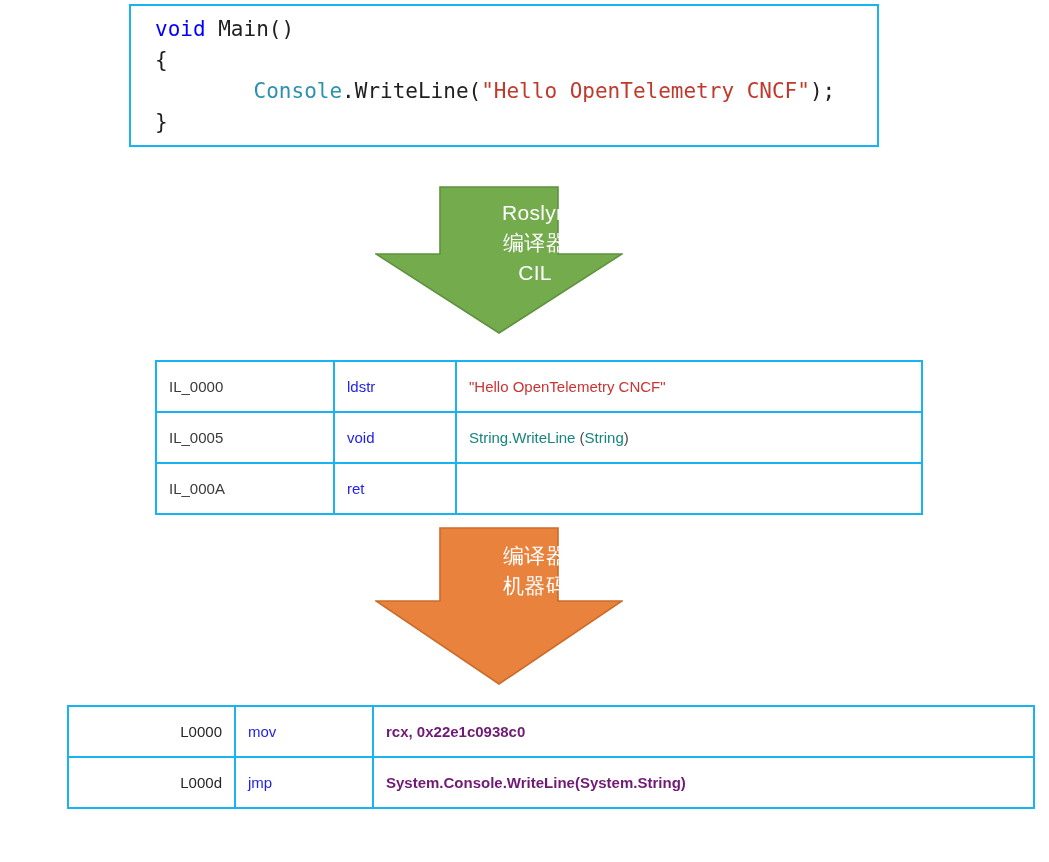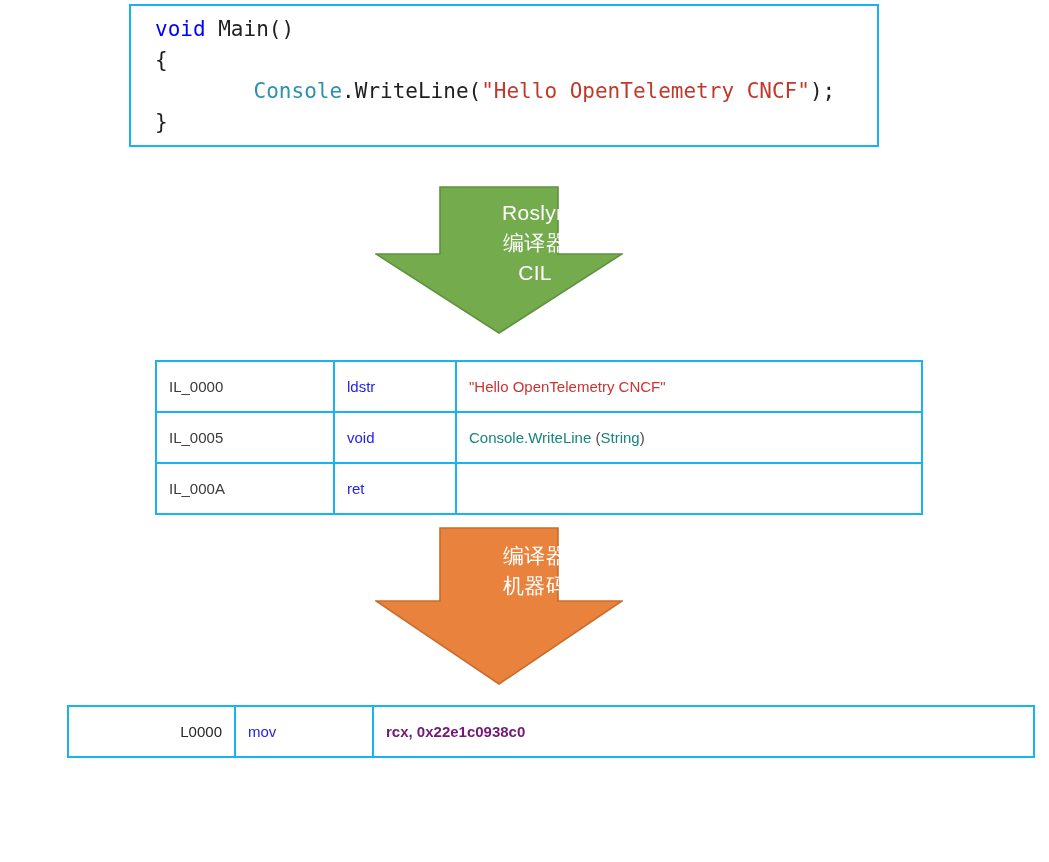--- a/index.html
+++ b/index.html
@@ -123,21 +123,21 @@
 <table class="grid" id="il-table">
   <tbody id="il-body">
       <tr>
         <td class="c-off">IL_0000</td>
         <td class="c-op">ldstr</td>
         <td class="c-arg"><span class="il-str">"Hello OpenTelemetry CNCF"</span></td>
       </tr>
       <tr>
         <td class="c-off">IL_0005</td>
         <td class="c-op">void</td>
-        <td class="c-arg"><span class="il-teal">Console.WriteLine</span><span class="il-paren"> (</span><span class="il-teal">String</span><span class="il-paren">)</span></td>
+        <td class="c-arg"><span class="il-teal">String.WriteLine</span><span class="il-paren"> (</span><span class="il-teal">String</span><span class="il-paren">)</span></td>
       </tr>
       <tr>
         <td class="c-off">IL_000A</td>
         <td class="c-op">ret</td>
         <td class="c-arg"></td>
       </tr>
     </tbody>
 </table>
 
 <div class="arrow-wrap" id="arrow-ruyjit">
@@ -150,14 +150,19 @@
   </div>
 </div>
 
 <table class="grid" id="asm-table">
   <tbody id="asm-body">
       <tr>
         <td class="c-off">L0000</td>
         <td class="c-op">mov</td>
         <td class="c-arg">rcx, 0x22e1c0938c0</td>
       </tr>
+      <tr>
+        <td class="c-off">L000d</td>
+        <td class="c-op">jmp</td>
+        <td class="c-arg">System.Console.WriteLine(System.String)</td>
+      </tr>
     </tbody>
 </table>
 
 </body></html>

